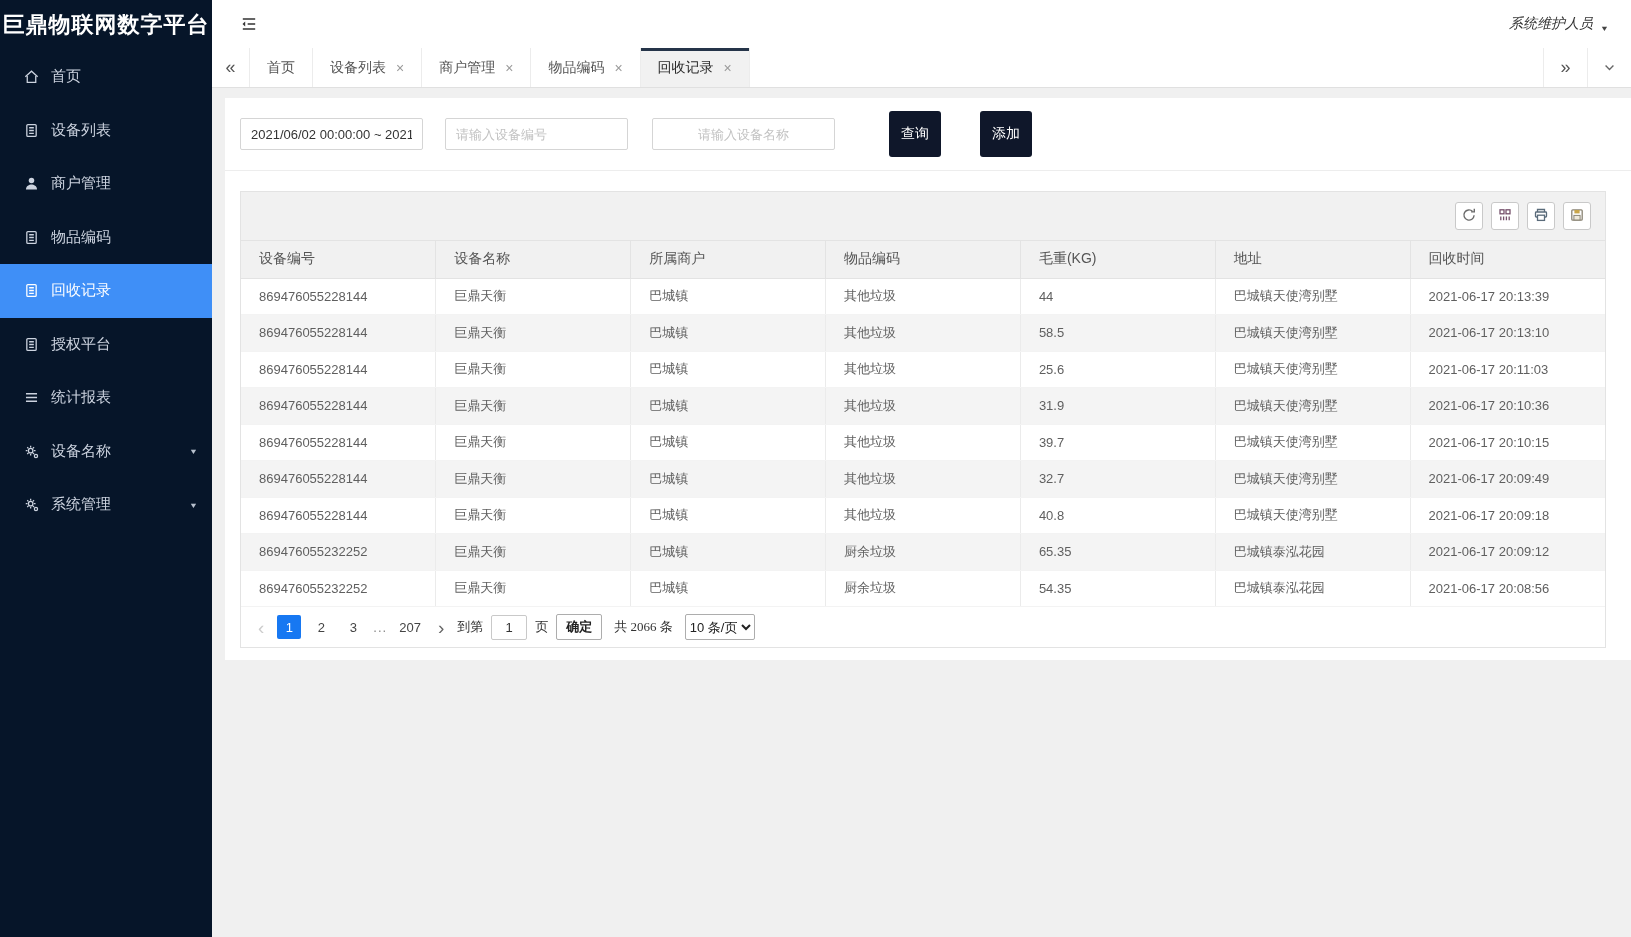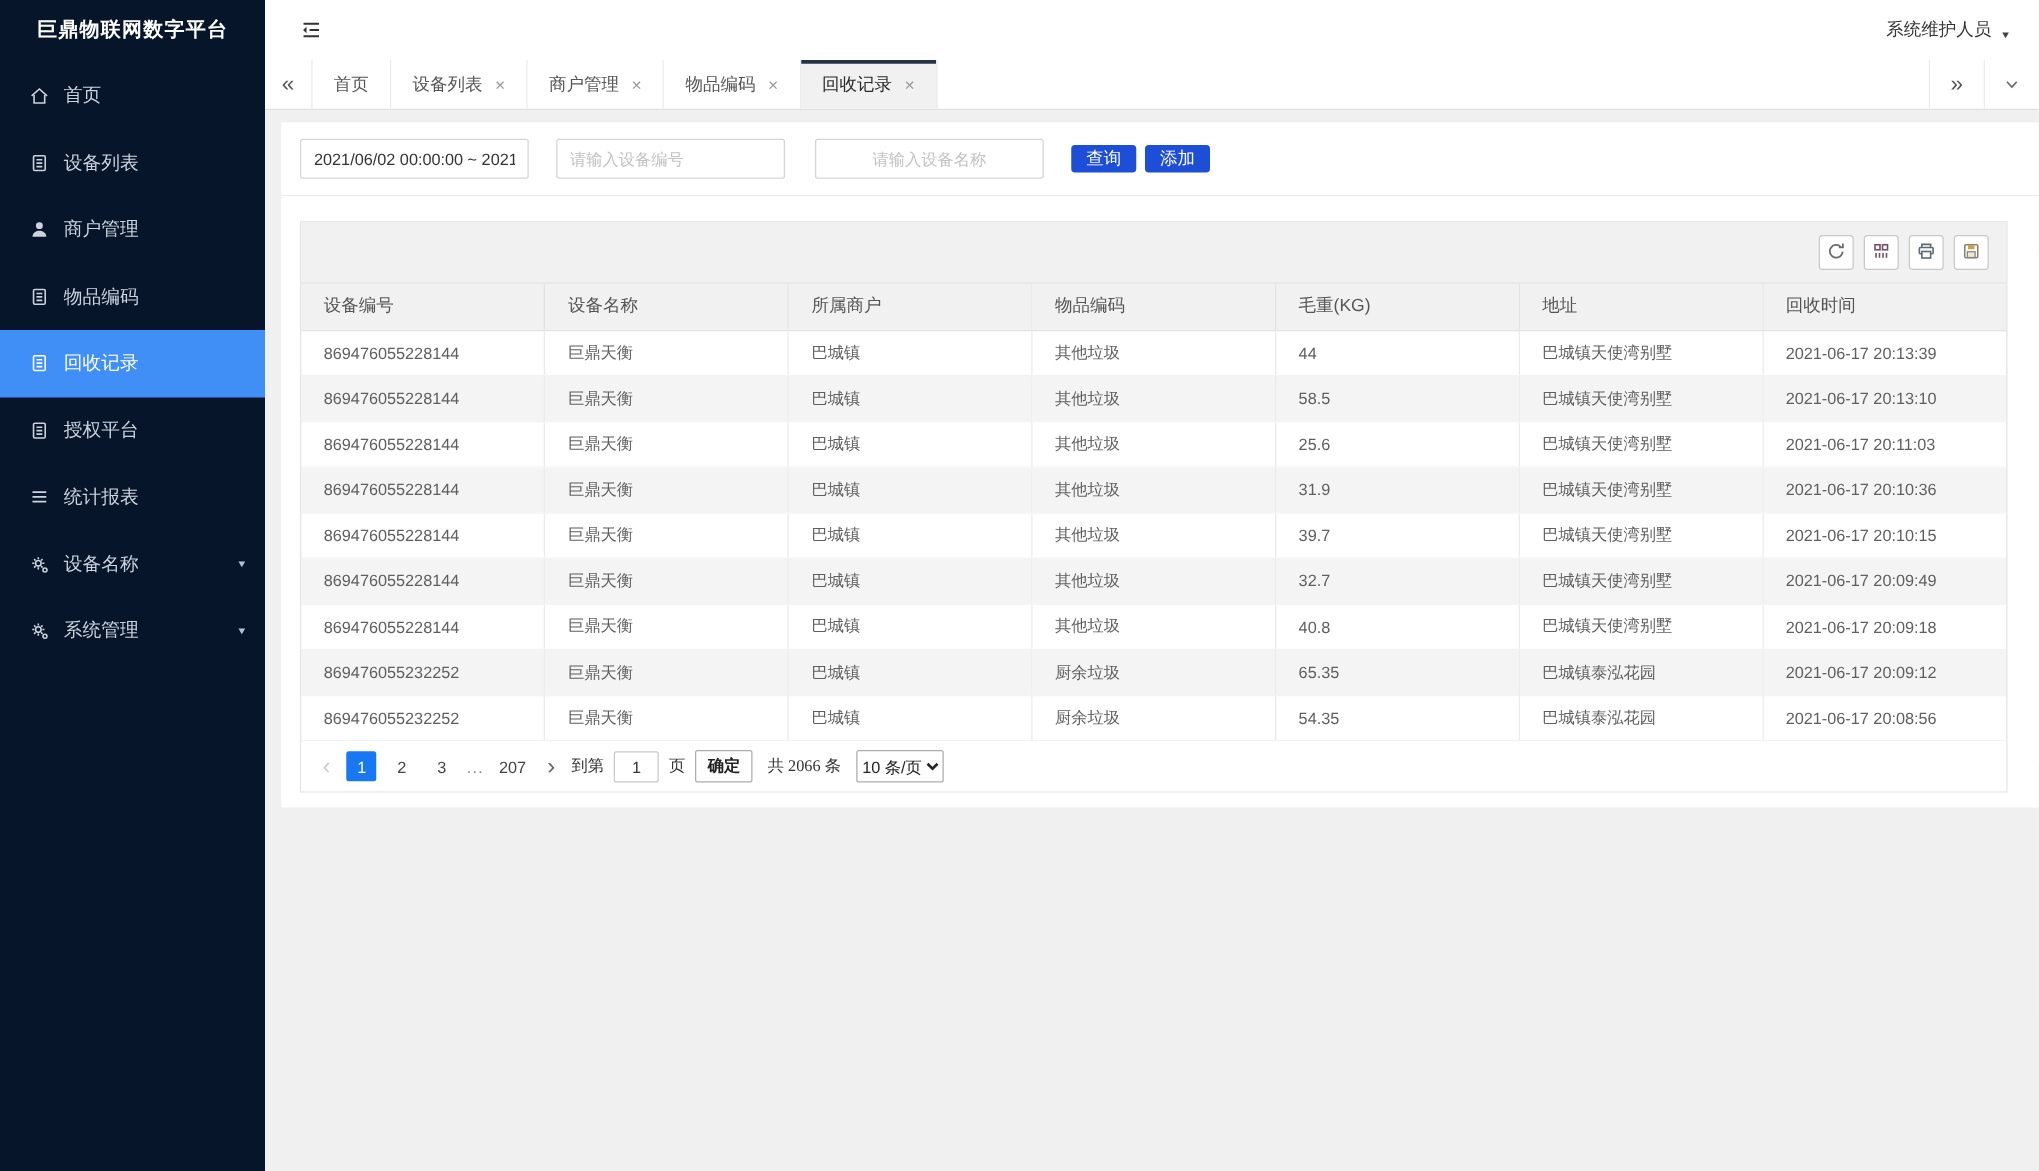--- a/index.html
+++ b/index.html
@@ -6,37 +6,37 @@
   html,body { width:1631px; height:937px; }
   body {
     font-family: "Liberation Sans", "DejaVu Sans", sans-serif;
     background:#f0f0f0; overflow:hidden; color:#333;
   }
   .app { display:flex; width:100%; height:100%; }
 
   
   .sidebar { width:212px; flex-shrink:0; background:#061529; height:100%; }
   .logo { height:48px; line-height:50px; text-align:center; color:#fff;
-          font-size:16px; font-weight:bold; letter-spacing:1px; white-space:nowrap; }
+          font-size:22px; font-weight:bold; letter-spacing:1px; white-space:nowrap; }
   .menu { margin-top:2px; }
   .mi { height:53.5px; display:flex; align-items:center; padding:0 14px 0 23px;
         font-size:15px; color:#ccd3df; cursor:pointer; }
   .mi .mi-ic { width:17px; height:17px; margin-right:11px; display:inline-flex; flex-shrink:0; }
   .mi .mi-ic svg { width:17px; height:17px; }
   .mi.active { background:#3f8ff7; color:#fff; }
   .mi-caret { margin-left:auto; font-size:9px; color:#b7c0cd; transform:scaleY(.85); }
 
   
   .main { flex:1; min-width:0; display:flex; flex-direction:column; height:100%; }
 
   .topbar { height:48px; background:#fff; display:flex; align-items:center;
             padding:0 22px 0 28px; flex-shrink:0; }
   .fold { width:18px; height:18px; cursor:pointer; display:inline-flex; }
   .user { margin-left:auto; display:flex; align-items:flex-end; gap:7px;
-          font-size:14px; color:#333; cursor:pointer; }
+          font-size:14px; color:#333; cursor:pointer;font-style:italic; }
   .user .caret { font-size:9px; color:#444; transform:scaleY(.85); }
 
   .tabbar { height:40px; background:#fff; display:flex; align-items:stretch;
             border-bottom:1px solid #e0e0e0; flex-shrink:0; }
   .tab-nav { width:38px; display:flex; align-items:center; justify-content:center;
              color:#555; font-size:18px; border-right:1px solid #ececec; cursor:pointer; }
   .tab-nav.rt { border-right:none; border-left:1px solid #ececec; width:44px; }
   .tabs { display:flex; flex:1; min-width:0; }
   .tab { display:flex; align-items:center; padding:0 17px; font-size:14px; color:#555;
          border-right:1px solid #ececec; cursor:pointer; white-space:nowrap; }
@@ -50,22 +50,22 @@
   .card { background:#fff; padding-bottom:12px; }
 
   .filter-row { padding:13px 15px; border-bottom:1px solid #ededed;
                 display:flex; align-items:center; }
   .inp { width:183px; height:32px; border:1px solid #d5d5d5; border-radius:2px;
          padding:0 10px; font-size:13px; color:#333; background:#fff; }
   .inp::placeholder { color:#c2c2c2; }
   .inp.date { margin-right:22px; }
   .inp.dev-id { margin-right:24px; }
   .inp.dev-name { margin-right:22px;text-align:center; }
-  .btn { height:22px; padding:0 12px; background:#1d4ed8; color:#fff; border:none;
-         border-radius:3px; font-size:14px; margin-right:7px; cursor:pointer; }
+  .btn { height:46px; padding:0 12px; background:#0f172a; color:#fff; border:none;
+         border-radius:3px; font-size:14px; margin-right:7px; cursor:pointer;margin-left:32px; }
 
   .table-section { padding:20px 25px 0 15px; }
   .table-widget { border:1px solid #e3e3e3; }
   .toolbar { height:49px; background:#f1f1f1; border-bottom:1px solid #e3e3e3;
              display:flex; align-items:center; justify-content:flex-end;
              padding-right:14px; gap:8px; }
   .tool-btn { width:28px; height:28px; background:#fff; border:1px solid #c9c9c9;
               border-radius:3px; display:flex; align-items:center; justify-content:center;
               cursor:pointer; }
   .tool-btn svg { width:16px; height:16px; }

